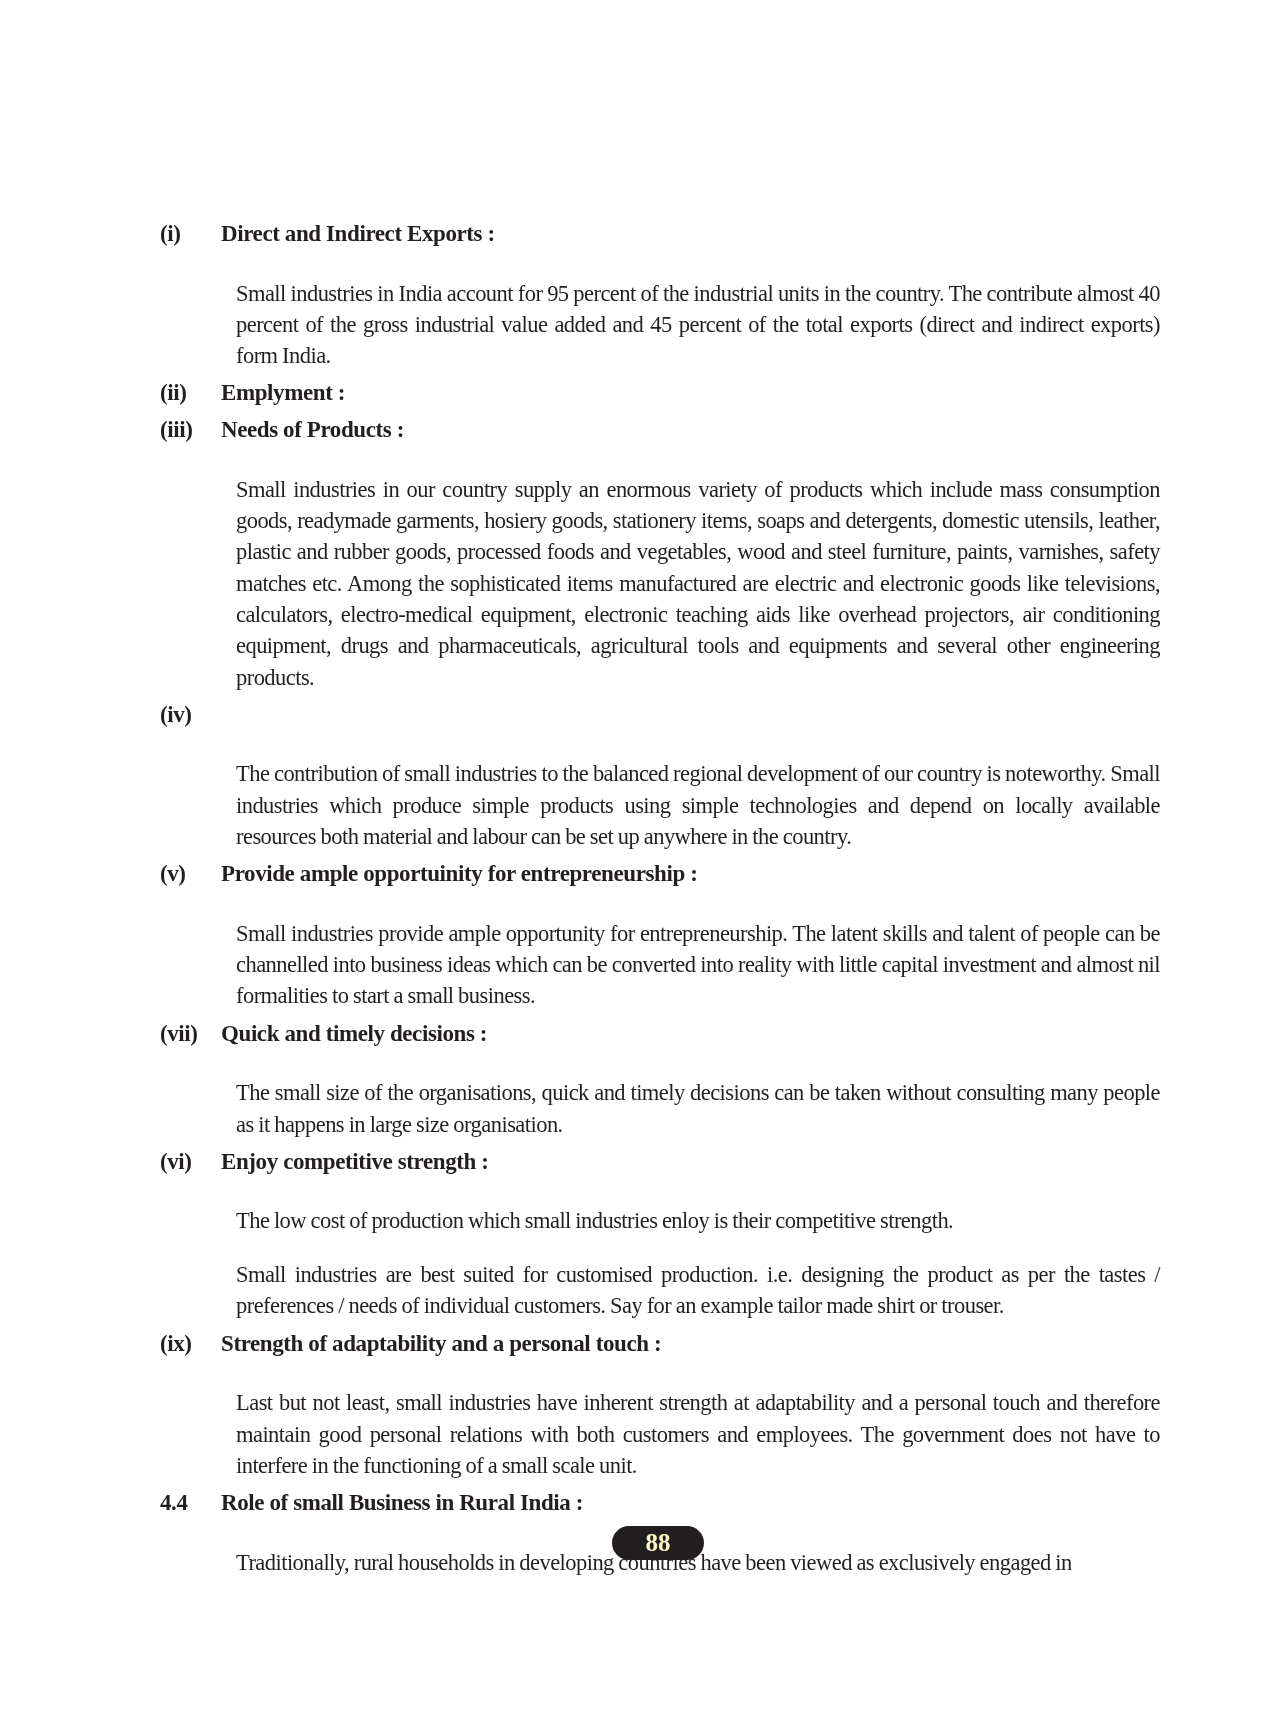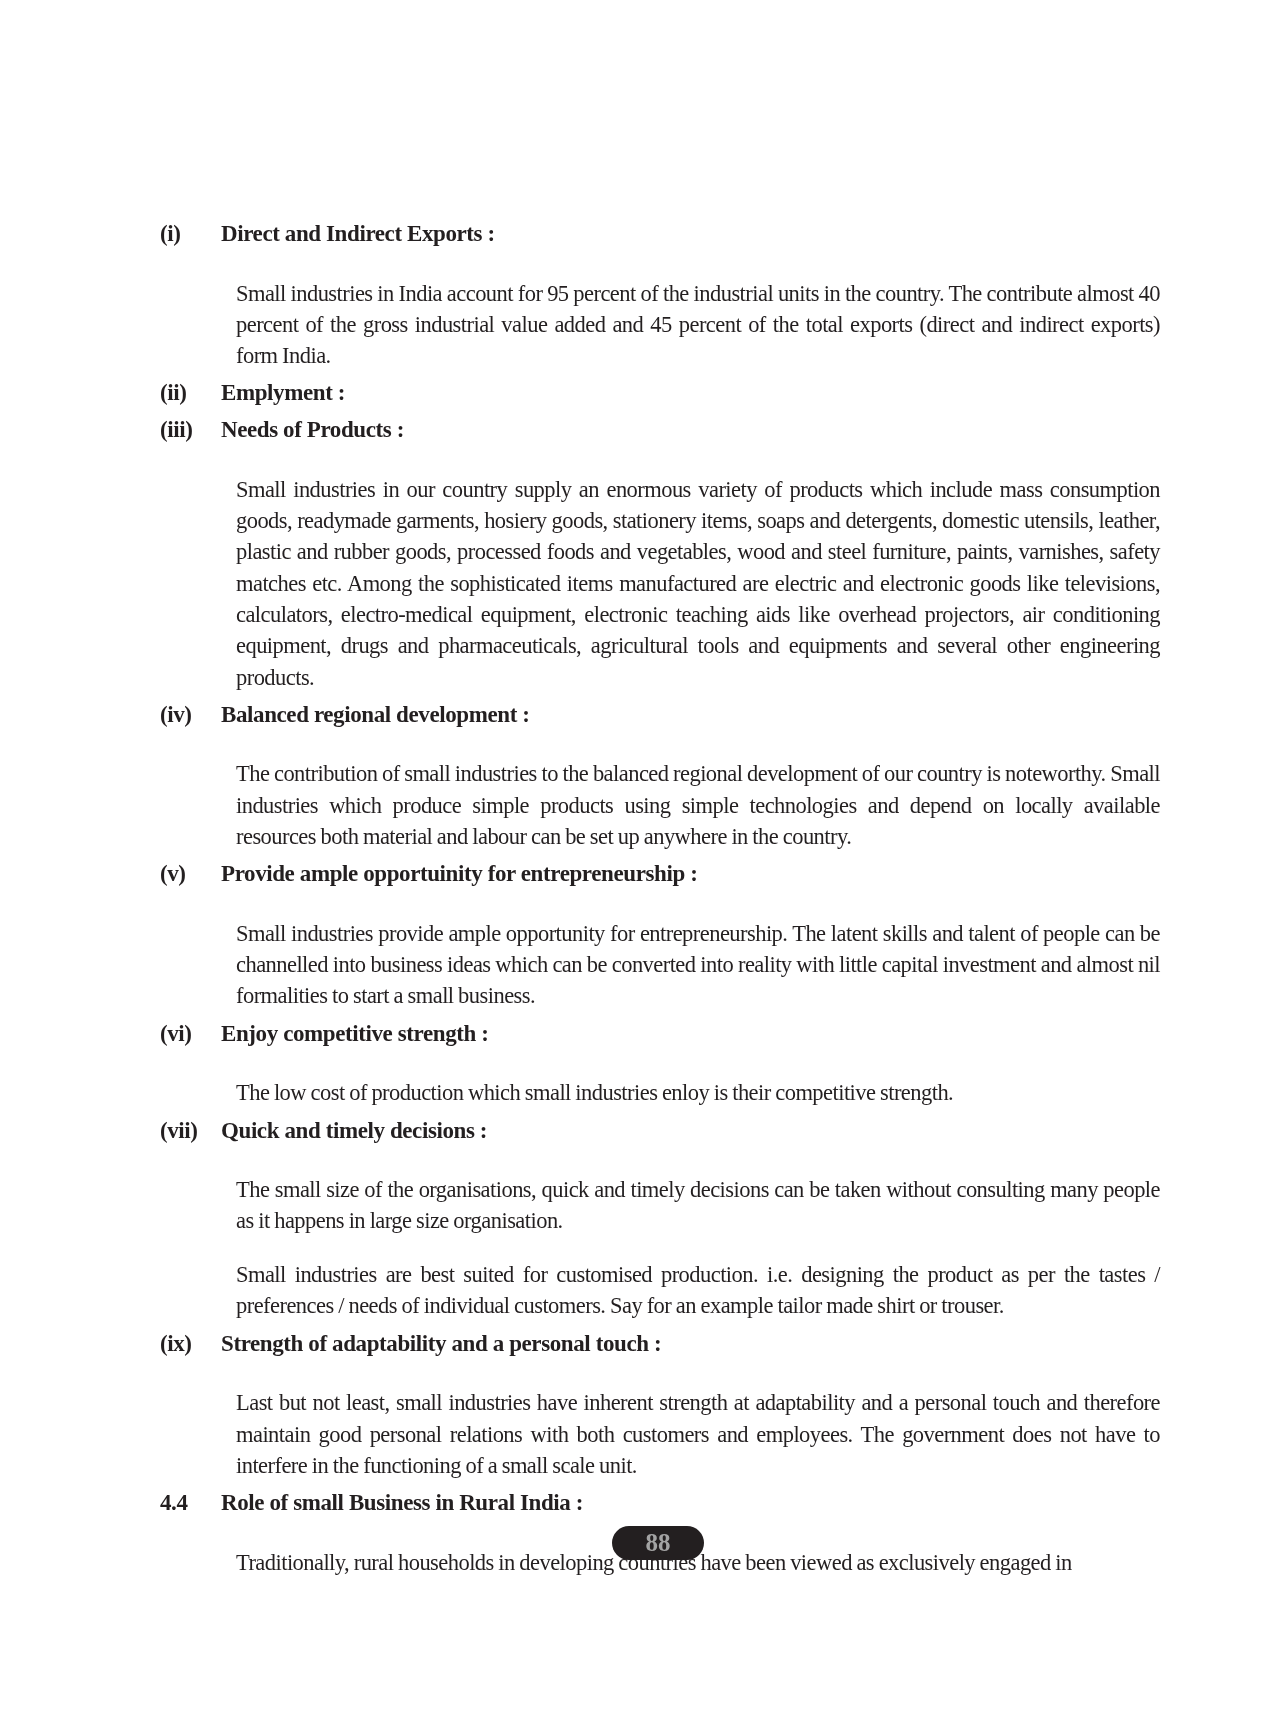--- a/index.html
+++ b/index.html
@@ -50,21 +50,21 @@
       margin-bottom: 6px;
     }
     .page-number-badge {
       position: absolute;
       left: 612px;
       top: 1526px;
       width: 92px;
       height: 34px;
       border-radius: 17px;
       background: #231f20;
-      color: #a3a3a3;
+      color: #fef9c3;
       font-weight: bold;
       font-size: 25px;
       line-height: 34px;
       text-align: center;
       font-family: "Liberation Serif", serif;
     }
   </style>
 </head>
 <body>
 
@@ -89,47 +89,46 @@
     <div class="heading-row">
       <span class="num">(iii)</span>
       <span class="title">Needs of Products :</span>
     </div>
     <p class="body-text">Small industries in our country supply an enormous variety of products which include mass consumption goods, readymade garments, hosiery goods, stationery items, soaps and detergents, domestic utensils, leather, plastic and rubber goods, processed foods and vegetables, wood and steel furniture, paints, varnishes, safety matches etc. Among the sophisticated items manufactured are electric and electronic goods like televisions, calculators, electro-medical equipment, electronic teaching aids like overhead projectors, air conditioning equipment, drugs and pharmaceuticals, agricultural tools and equipments and several other engineering products.</p>
   </div>
 
   <div class="item">
     <div class="heading-row">
       <span class="num">(iv)</span>
-      <span class="title">Balanced regional development :</span>
     </div>
     <p class="body-text">The contribution of small industries to the balanced regional development of our country is noteworthy. Small industries which produce simple products using simple technologies and depend on locally available resources both material and labour can be set up anywhere in the country.</p>
   </div>
 
   <div class="item">
     <div class="heading-row">
       <span class="num">(v)</span>
       <span class="title">Provide ample opportuinity for entrepreneurship :</span>
     </div>
     <p class="body-text">Small industries provide ample opportunity for entrepreneurship. The latent skills and talent of people can be channelled into business ideas which can be converted into reality with little capital investment and almost nil formalities to start a small business.</p>
   </div>
 
   <div class="item">
     <div class="heading-row">
+      <span class="num">(vii)</span>
+      <span class="title">Quick and timely decisions :</span>
+    </div>
+    <p class="body-text">The small size of the organisations, quick and timely decisions can be taken without consulting many people as it happens in large size organisation.</p>
+  </div>
+
+  <div class="item">
+    <div class="heading-row">
       <span class="num">(vi)</span>
       <span class="title">Enjoy competitive strength :</span>
     </div>
     <p class="body-text">The low cost of production which small industries enloy is their competitive strength.</p>
-  </div>
-
-  <div class="item">
-    <div class="heading-row">
-      <span class="num">(vii)</span>
-      <span class="title">Quick and timely decisions :</span>
-    </div>
-    <p class="body-text">The small size of the organisations, quick and timely decisions can be taken without consulting many people as it happens in large size organisation.</p>
   </div>
 
   <div class="item">
     <p class="body-text">Small industries are best suited for customised production. i.e. designing the product as per the tastes / preferences / needs of individual customers. Say for an example tailor made shirt or trouser.</p>
   </div>
 
   <div class="item">
     <div class="heading-row">
       <span class="num">(ix)</span>
       <span class="title">Strength of adaptability and a personal touch :</span>

